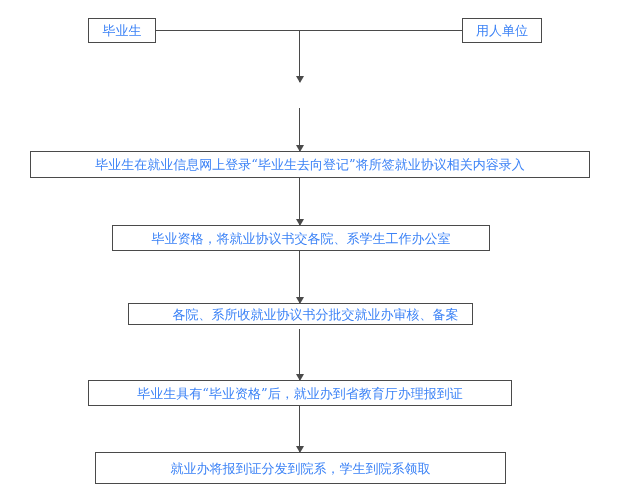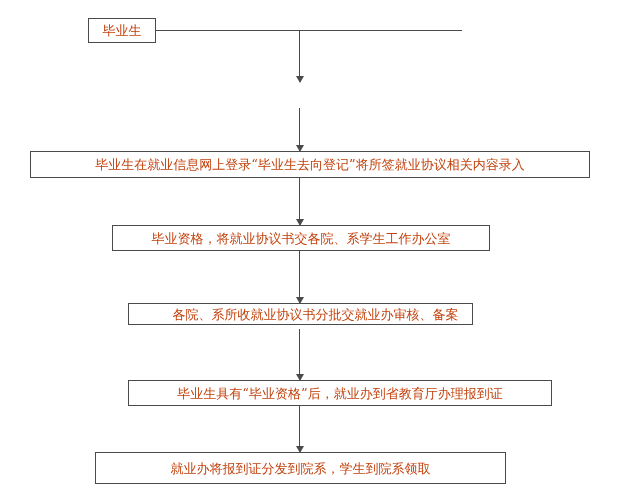--- a/index.html
+++ b/index.html
@@ -18,21 +18,21 @@
   .node {
     position: absolute;
     box-sizing: border-box;
     border: 1px solid #4a4a4a;
     background: #ffffff;
     display: flex;
     align-items: center;
     justify-content: center;
     font-size: 13px;
     line-height: 1;
-    color: #c2410c;
+    color: #3b82f6;
     white-space: nowrap;
     text-align: center;
   }
   .hline {
     position: absolute;
     height: 0;
     border-top: 1px solid #4a4a4a;
   }
   .arrow {
     position: absolute;
@@ -51,39 +51,40 @@
     border-top: 7px solid #4a4a4a;
   }
 </style>
 </head>
 <body>
 
 <div class="canvas">
 
   <div class="node" style="left:88px; top:18px; width:68px; height:25px;">毕业生</div>
 
+  <div class="node" style="left:462px; top:18px; width:80px; height:25px;">用人单位</div>
 
   <div class="hline" style="left:156px; top:30px; width:306px;"></div>
 
   <div class="arrow" style="left:299px; top:30px; height:52px;"></div>
 
 
   <div class="arrow" style="left:299px; top:108px; height:43px;"></div>
 
   <div class="node" style="left:30px; top:151px; width:560px; height:27px;">毕业生在就业信息网上登录“毕业生去向登记”将所签就业协议相关内容录入</div>
 
   <div class="arrow" style="left:299px; top:178px; height:47px;"></div>
 
   <div class="node" style="left:112px; top:225px; width:378px; height:26px;">毕业资格，将就业协议书交各院、系学生工作办公室</div>
 
   <div class="arrow" style="left:299px; top:251px; height:52px;"></div>
 
   <div class="node" style="left:128px; top:303px; width:345px; height:22px;padding-left:30px;">各院、系所收就业协议书分批交就业办审核、备案</div>
 
   <div class="arrow" style="left:299px; top:329px; height:51px;"></div>
 
-  <div class="node" style="left:88px; top:380px; width:424px; height:26px;margin-left:40px;">毕业生具有“毕业资格”后，就业办到省教育厅办理报到证</div>
+  <div class="node" style="left:88px; top:380px; width:424px; height:26px;">毕业生具有“毕业资格”后，就业办到省教育厅办理报到证</div>
 
   <div class="arrow" style="left:299px; top:406px; height:46px;"></div>
 
   <div class="node" style="left:95px; top:452px; width:411px; height:32px;">就业办将报到证分发到院系，学生到院系领取</div>
 
 </div>
 
 </body></html>

